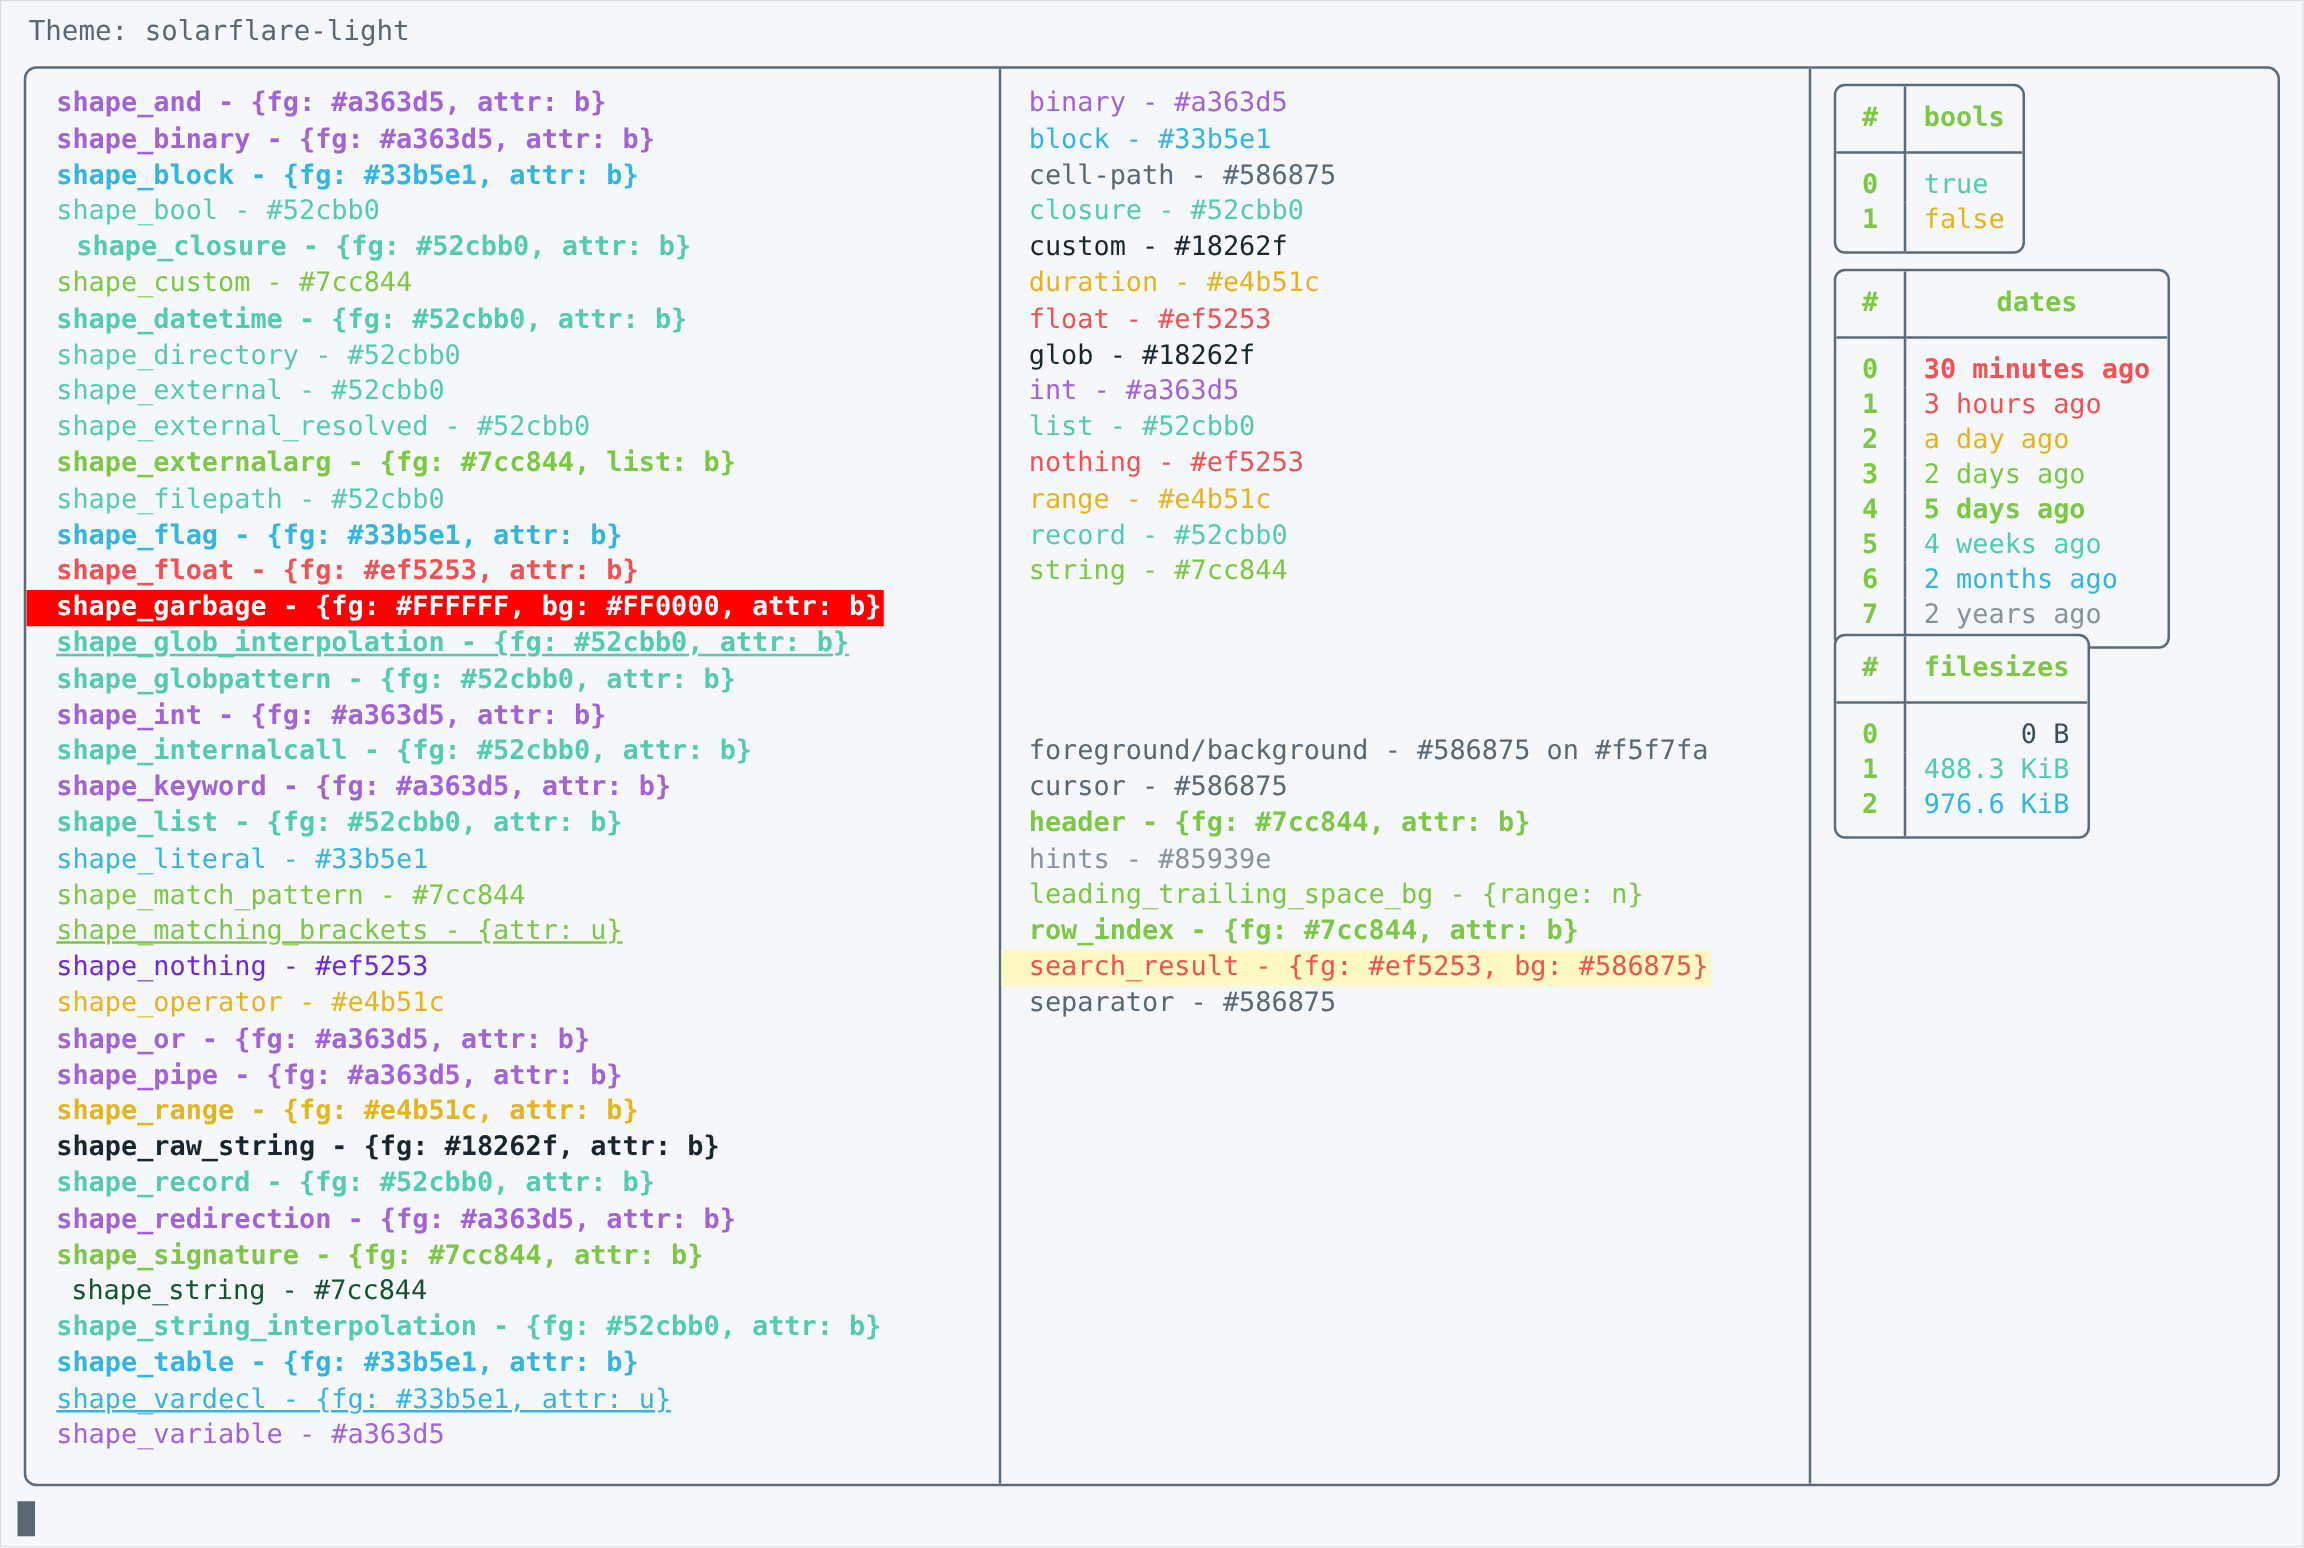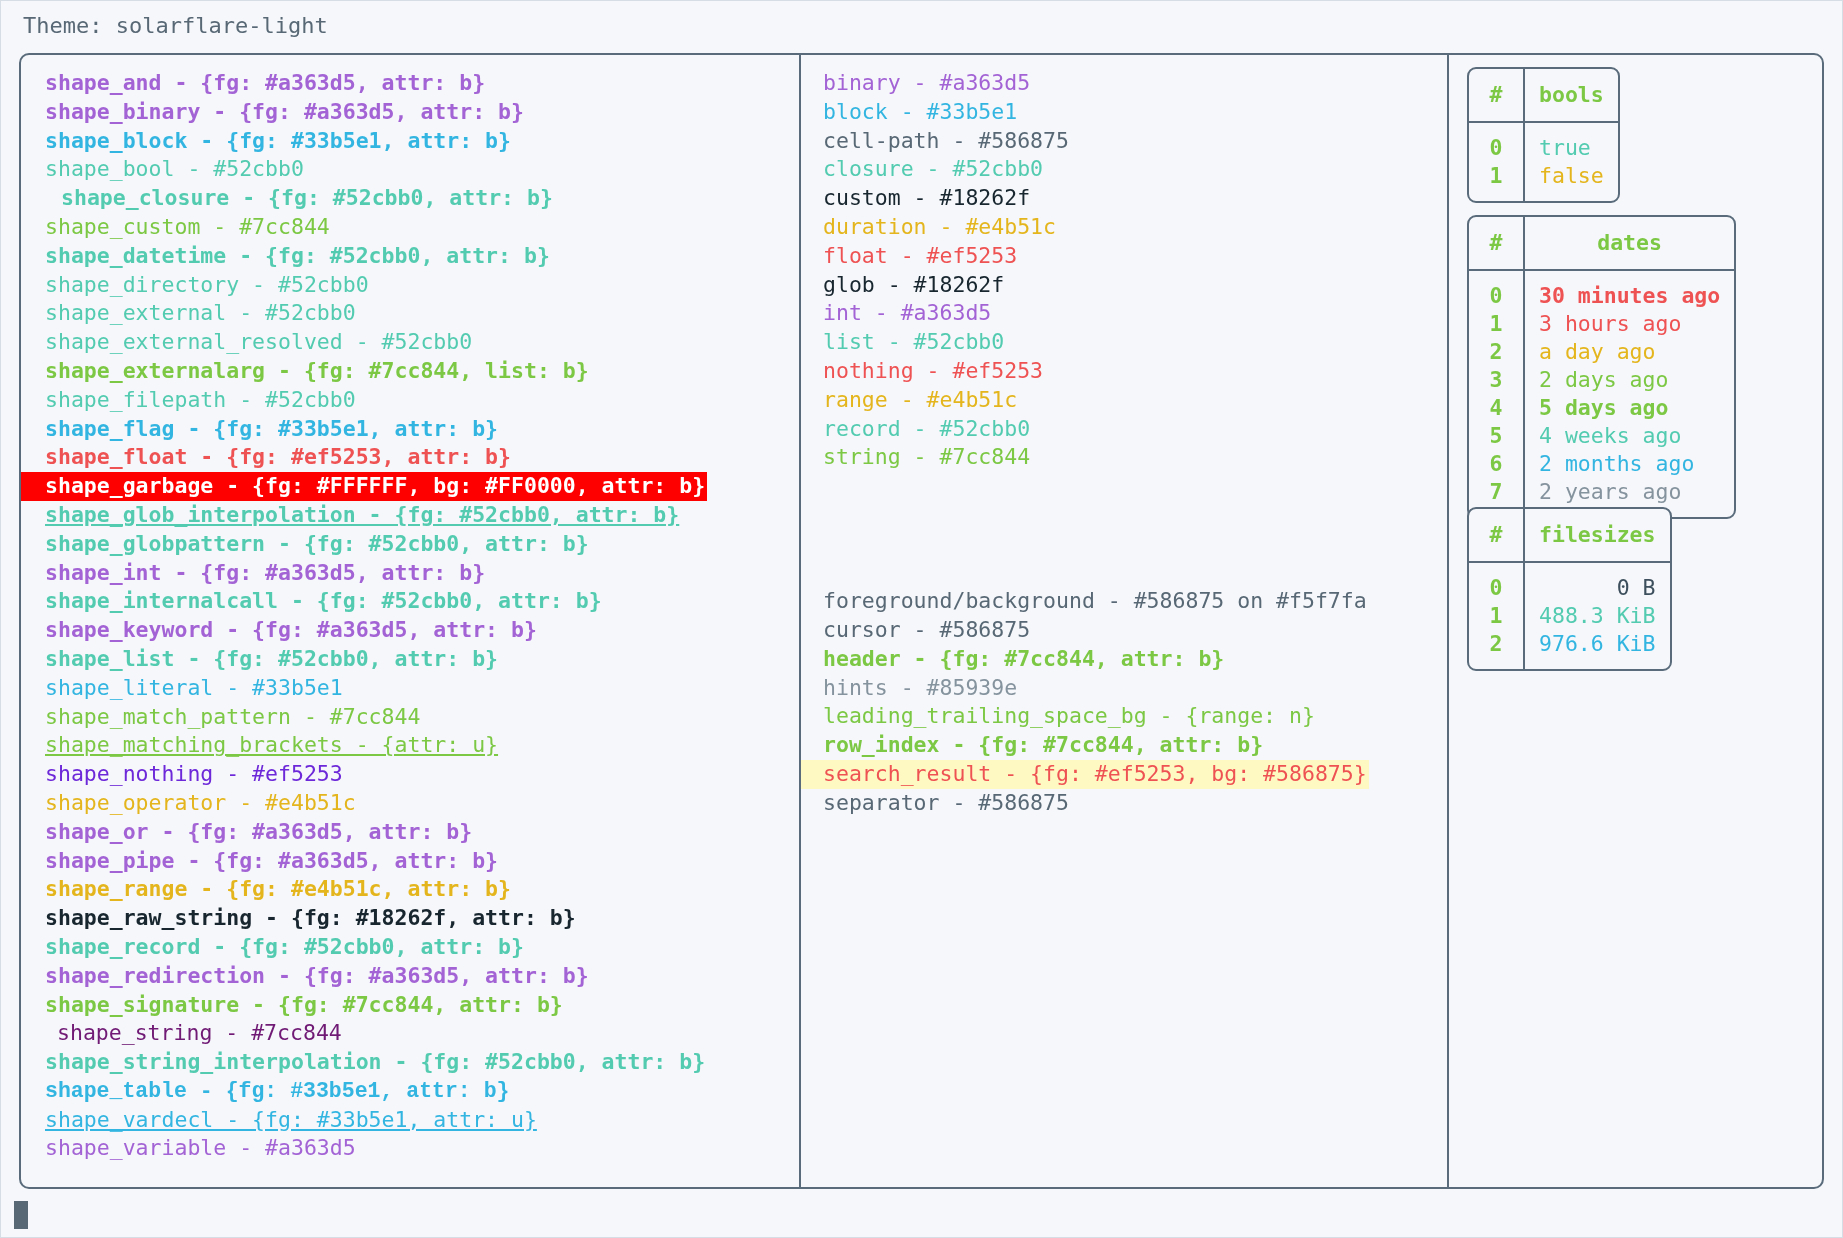--- a/index.html
+++ b/index.html
@@ -133,23 +133,23 @@
         <div class="line u" style="color: rgb(124, 200, 68);">shape_matching_brackets - {attr: u}</div>
         <div class="line" style="color: #6d28d9;">shape_nothing - #ef5253</div>
         <div class="line" style="color: rgb(228, 181, 28);">shape_operator - #e4b51c</div>
         <div class="line b" style="color: rgb(163, 99, 213);">shape_or - {fg: #a363d5, attr: b}</div>
         <div class="line b" style="color: rgb(163, 99, 213);">shape_pipe - {fg: #a363d5, attr: b}</div>
         <div class="line b" style="color: rgb(228, 181, 28);">shape_range - {fg: #e4b51c, attr: b}</div>
         <div class="line b" style="color: rgb(24, 38, 47);">shape_raw_string - {fg: #18262f, attr: b}</div>
         <div class="line b" style="color: rgb(82, 203, 176);">shape_record - {fg: #52cbb0, attr: b}</div>
         <div class="line b" style="color: rgb(163, 99, 213);">shape_redirection - {fg: #a363d5, attr: b}</div>
         <div class="line b" style="color: rgb(124, 200, 68);">shape_signature - {fg: #7cc844, attr: b}</div>
-        <div class="line" style="color: #701a75; padding-left: 36px;">shape_string - #7cc844</div>
+        <div class="line" style="color: #14532d; padding-left: 36px;">shape_string - #7cc844</div>
         <div class="line b" style="color: rgb(82, 203, 176);">shape_string_interpolation - {fg: #52cbb0, attr: b}</div>
-        <div class="line b" style="color: rgb(51, 181, 225); font-family: Liberation Mono, monospace;">shape_table - {fg: #33b5e1, attr: b}</div>
+        <div class="line b" style="color: rgb(51, 181, 225);">shape_table - {fg: #33b5e1, attr: b}</div>
         <div class="line u" style="color: rgb(51, 181, 225);">shape_vardecl - {fg: #33b5e1, attr: u}</div>
         <div class="line" style="color: rgb(163, 99, 213);">shape_variable - #a363d5</div>
       </div>
 
     <div class="col col-mid">
       <div id="types-col">
           <div class="line" style="color: rgb(163, 99, 213);">binary - #a363d5</div>
           <div class="line" style="color: rgb(51, 181, 225);">block - #33b5e1</div>
           <div class="line" style="color: rgb(88, 104, 117);">cell-path - #586875</div>
           <div class="line" style="color: rgb(82, 203, 176);">closure - #52cbb0</div>

